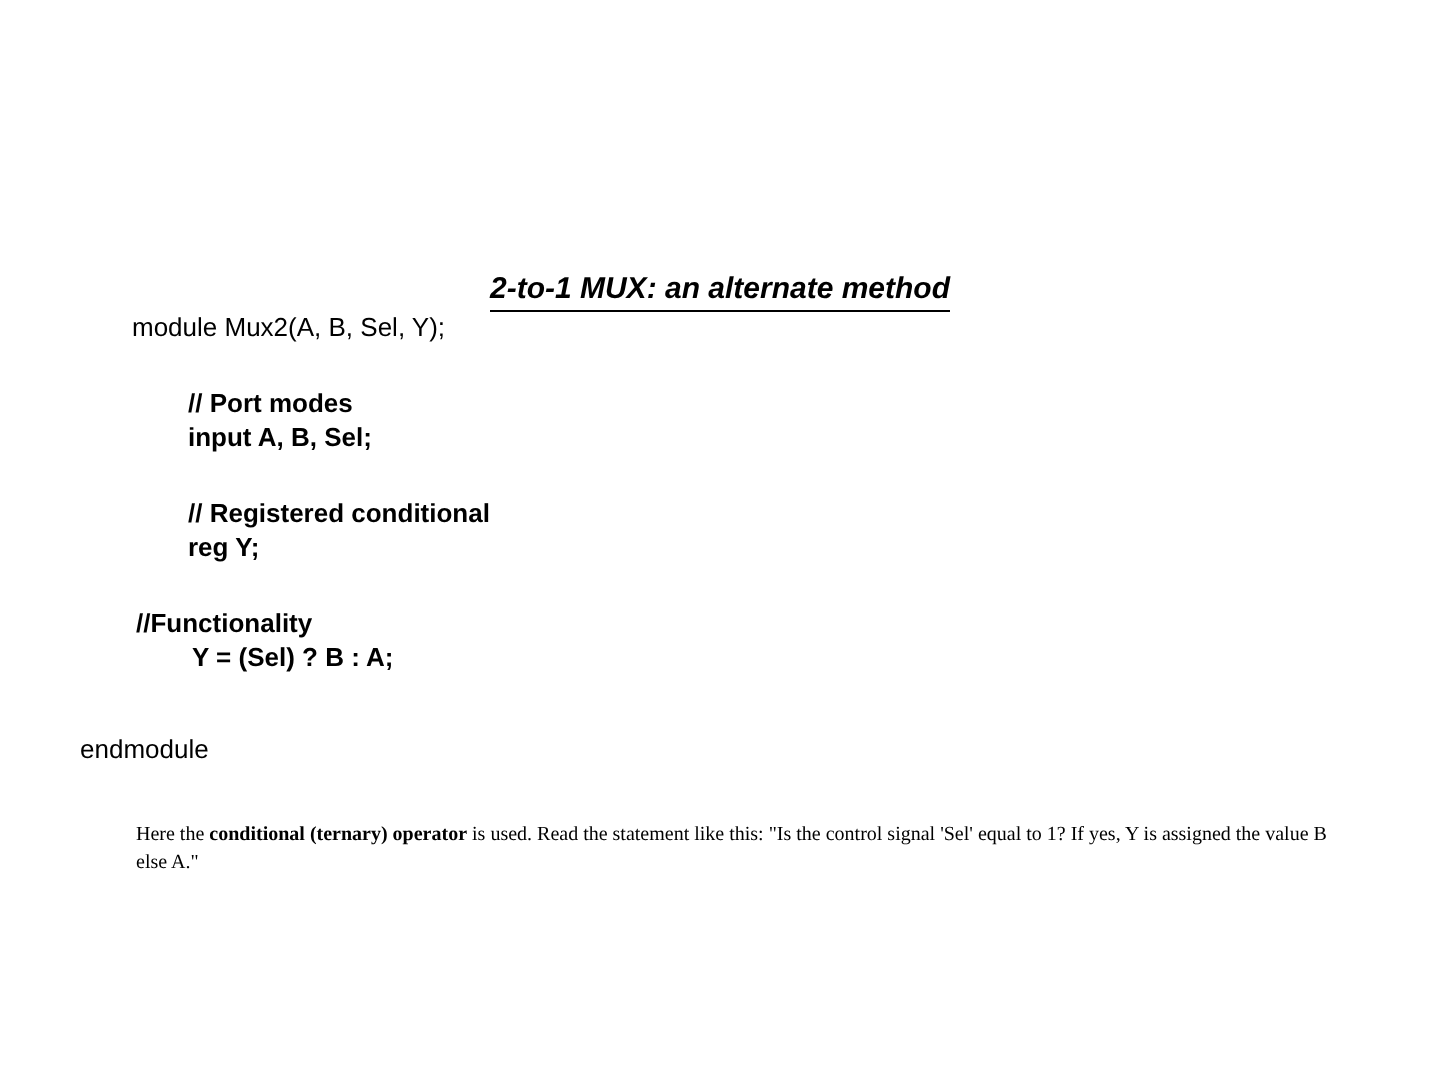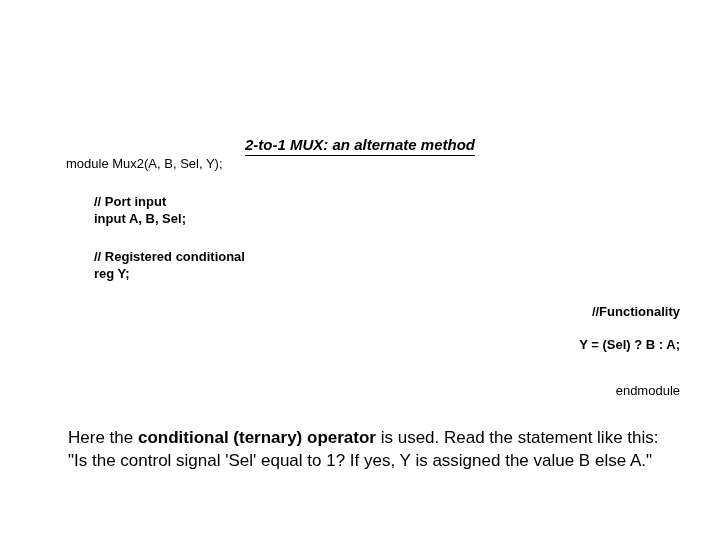--- a/index.html
+++ b/index.html
@@ -29,42 +29,43 @@
   }
   .content {
     position: absolute;
     top: 155px;
     left: 40px;
     right: 40px;
     font-size: 13px;
     line-height: 1.35;
   }
   .indent1 { margin-left: 28px; }
-  .indent2 { margin-left: 56px; margin-top: 16px; }
+  .indent2 { margin-left: 56px; }
   .block { margin-bottom: 20px; margin-left: 26px; }
-  .block-last { margin-bottom: 28px; text-align: right; }
+  .block-last { margin-bottom: 28px; }
   .bold { font-weight: bold; }
   .desc {
     margin-left: 28px;
-    font-size: 17px;
+    font-size: 10px;
+    font-family: Liberation Serif, serif;
   }
 </style>
 </head>
 <body>
 
 <div class="title-wrap">
   <span class="title">2-to-1 MUX: an alternate method</span>
 </div>
 
 <div class="content">
 
   <div class="block">module Mux2(A, B, Sel, Y);</div>
 
   <div class="block">
-    <div class="indent1 bold">// Port input</div>
+    <div class="indent1 bold">// Port modes</div>
     <div class="indent1 bold">input A, B, Sel;</div>
   </div>
 
   <div class="block">
     <div class="indent1 bold">// Registered conditional</div>
     <div class="indent1 bold">reg Y;</div>
   </div>
 
   <div class="block-last">
     <div class="indent1 bold">//Functionality</div>

